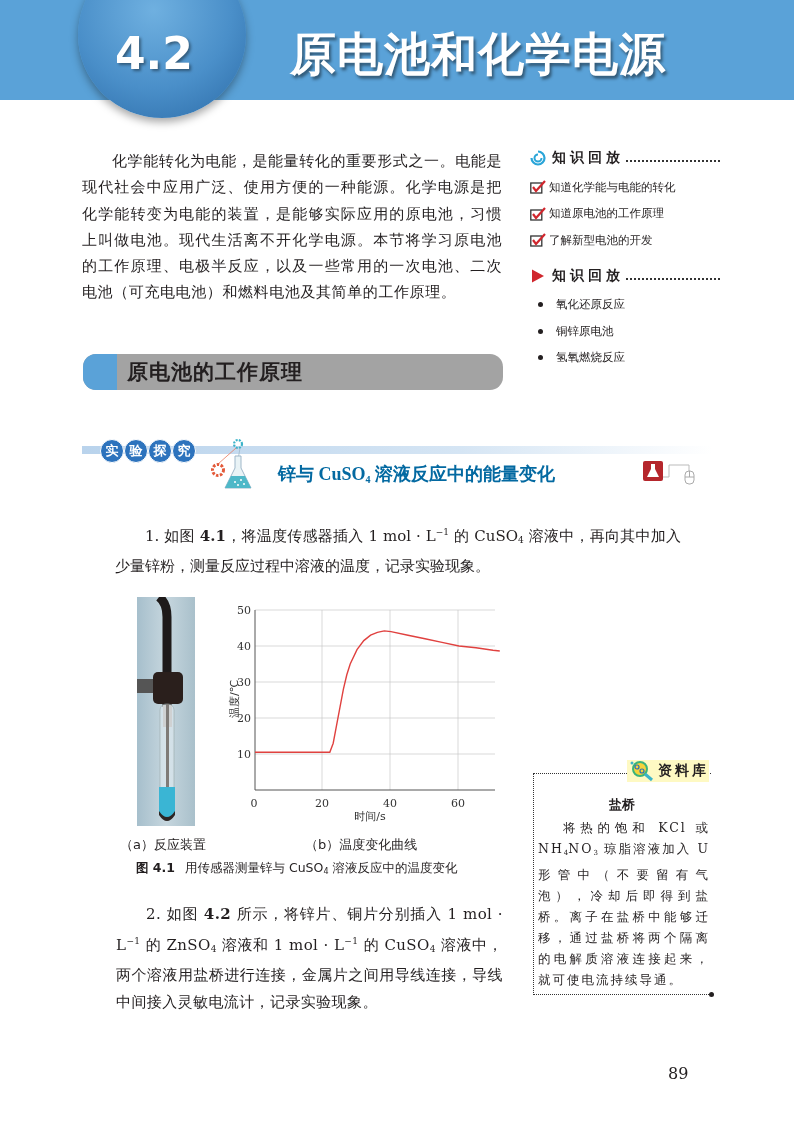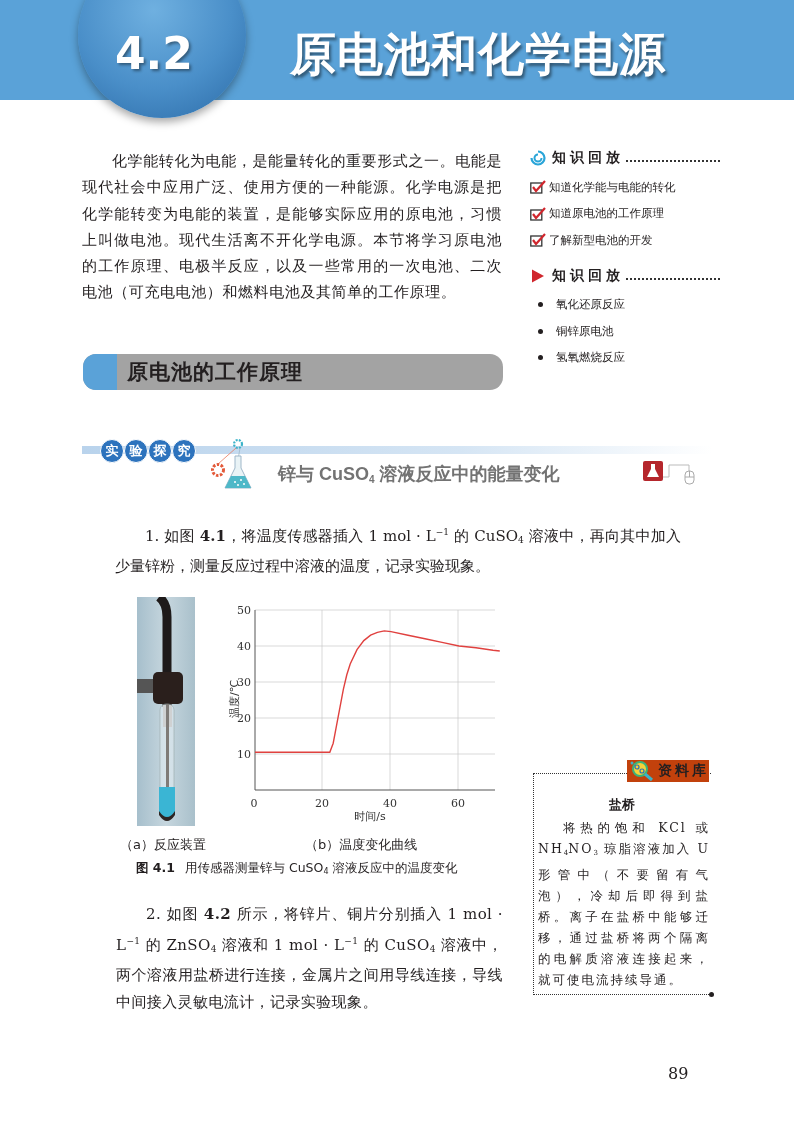--- a/index.html
+++ b/index.html
@@ -28,21 +28,21 @@
   .bullet { width: 5px; height: 5px; border-radius: 50%; background: #231f20; margin: 0 13px 0 8px; flex: none; }
 
   .section-bar { position: absolute; left: 83px; top: 354px; width: 420px; height: 36px; border-radius: 13px; background: #a3a3a3; overflow: hidden; }
   .section-bar .tab { position: absolute; left: 0; top: 0; width: 34px; height: 36px; background: #5aa2d8; }
   .section-bar .label { position: absolute; left: 44px; top: 4px; font-family: "DejaVu Sans", sans-serif; font-weight: bold; font-size: 21px; color: #231f20; letter-spacing: 1px; }
 
   .exp-line { position: absolute; left: 82px; top: 446px; width: 630px; height: 8px; background: linear-gradient(to right, #b9d3ec 0%, #d5e5f4 60%, #ffffff 100%); }
   .exp-badges { position: absolute; left: 100px; top: 439px; display: flex; }
   .exp-badge { width: 24px; height: 24px; border-radius: 50%; background: #2d73bd; color: #fff; font-family: "DejaVu Sans", sans-serif; font-weight: bold; font-size: 13px; display: flex; align-items: center; justify-content: center; margin-right: 0px; border: 1px solid #fff; }
   .exp-illus { position: absolute; left: 208px; top: 436px; width: 60px; height: 58px; }
-  .exp-title { position: absolute; left: 278px; top: 462px; font-family: Liberation Sans, sans-serif; font-weight: bold; font-size: 18px; color: #737373; }
+  .exp-title { position: absolute; left: 278px; top: 462px; font-family: Liberation Serif, serif; font-weight: bold; font-size: 18px; color: #0369a1; }
   .exp-title sub { font-size: 10px; vertical-align: -3px; }
   .exp-flask-icon { position: absolute; left: 643px; top: 459px; width: 58px; height: 28px; }
 
   .para { position: absolute; font-size: 15px; line-height: 26px; text-align: justify; }
   .p1 { left: 115px; top: 519px; width: 566px; text-indent: 2em; }
   .para sub { font-size: 9px; vertical-align: -2px; }
   .para sup { font-size: 9px; vertical-align: 6px; }
   .bold { font-weight: bold; }
 
   .photo { position: absolute; left: 137px; top: 597px; width: 58px; height: 229px; background: linear-gradient(to right, #a6bfcc, #c6d6de 50%, #a9c0cb); }
@@ -51,21 +51,21 @@
   .cap-a { position: absolute; left: 120px; top: 836px; font-size: 13px; font-family: "DejaVu Sans", sans-serif; }
   .cap-b { position: absolute; left: 305px; top: 836px; font-size: 13px; font-family: "DejaVu Sans", sans-serif; }
   .fig-caption { position: absolute; left: 136px; top: 860px; font-size: 12.5px; font-family: "DejaVu Sans", sans-serif; }
   .fig-caption .num { font-weight: bold; margin-right: 10px; }
   .fig-caption sub { font-size: 8px; vertical-align: -2px; }
 
   .p2 { left: 116px; top: 901px; width: 387px; text-indent: 2em; line-height: 26.5px; letter-spacing: 0.4px; }
 
   .resource-box { position: absolute; left: 533px; top: 773px; width: 178px; height: 222px; border-left: 1.5px dotted #333; border-top: 1.5px dotted #333; border-bottom: 1.5px dotted #333; }
   .resource-box .end-dot { position: absolute; right: -3px; bottom: -3px; width: 5px; height: 5px; border-radius: 50%; background: #231f20; }
-  .resource-head { position: absolute; left: 627px; top: 760px; display: flex; align-items: center; background: #c2410c; padding-left: 2px; }
+  .resource-head { position: absolute; left: 627px; top: 760px; display: flex; align-items: center; background: #fef9c3; padding-left: 2px; }
   .resource-head .title { font-family: "DejaVu Sans", sans-serif; font-weight: bold; font-size: 14px; letter-spacing: 3px; color: #231f20; margin-left: 3px; }
   .resource-sub { position: absolute; left: 533px; top: 796px; width: 178px; text-align: center; font-family: "DejaVu Sans", sans-serif; font-weight: bold; font-size: 13px; }
   .resource-body { position: absolute; left: 538px; top: 817px; width: 172px; font-size: 12.5px; line-height: 21px; text-align: justify; text-indent: 2em; letter-spacing: 2px; font-family: "DejaVu Serif", serif; }
   .resource-body sub { font-size: 7px; vertical-align: -2px; letter-spacing: 0; }
 
   .page-num { position: absolute; left: 668px; top: 1064px; font-size: 16px; }
 </style>
 </head>
 <body>
 

